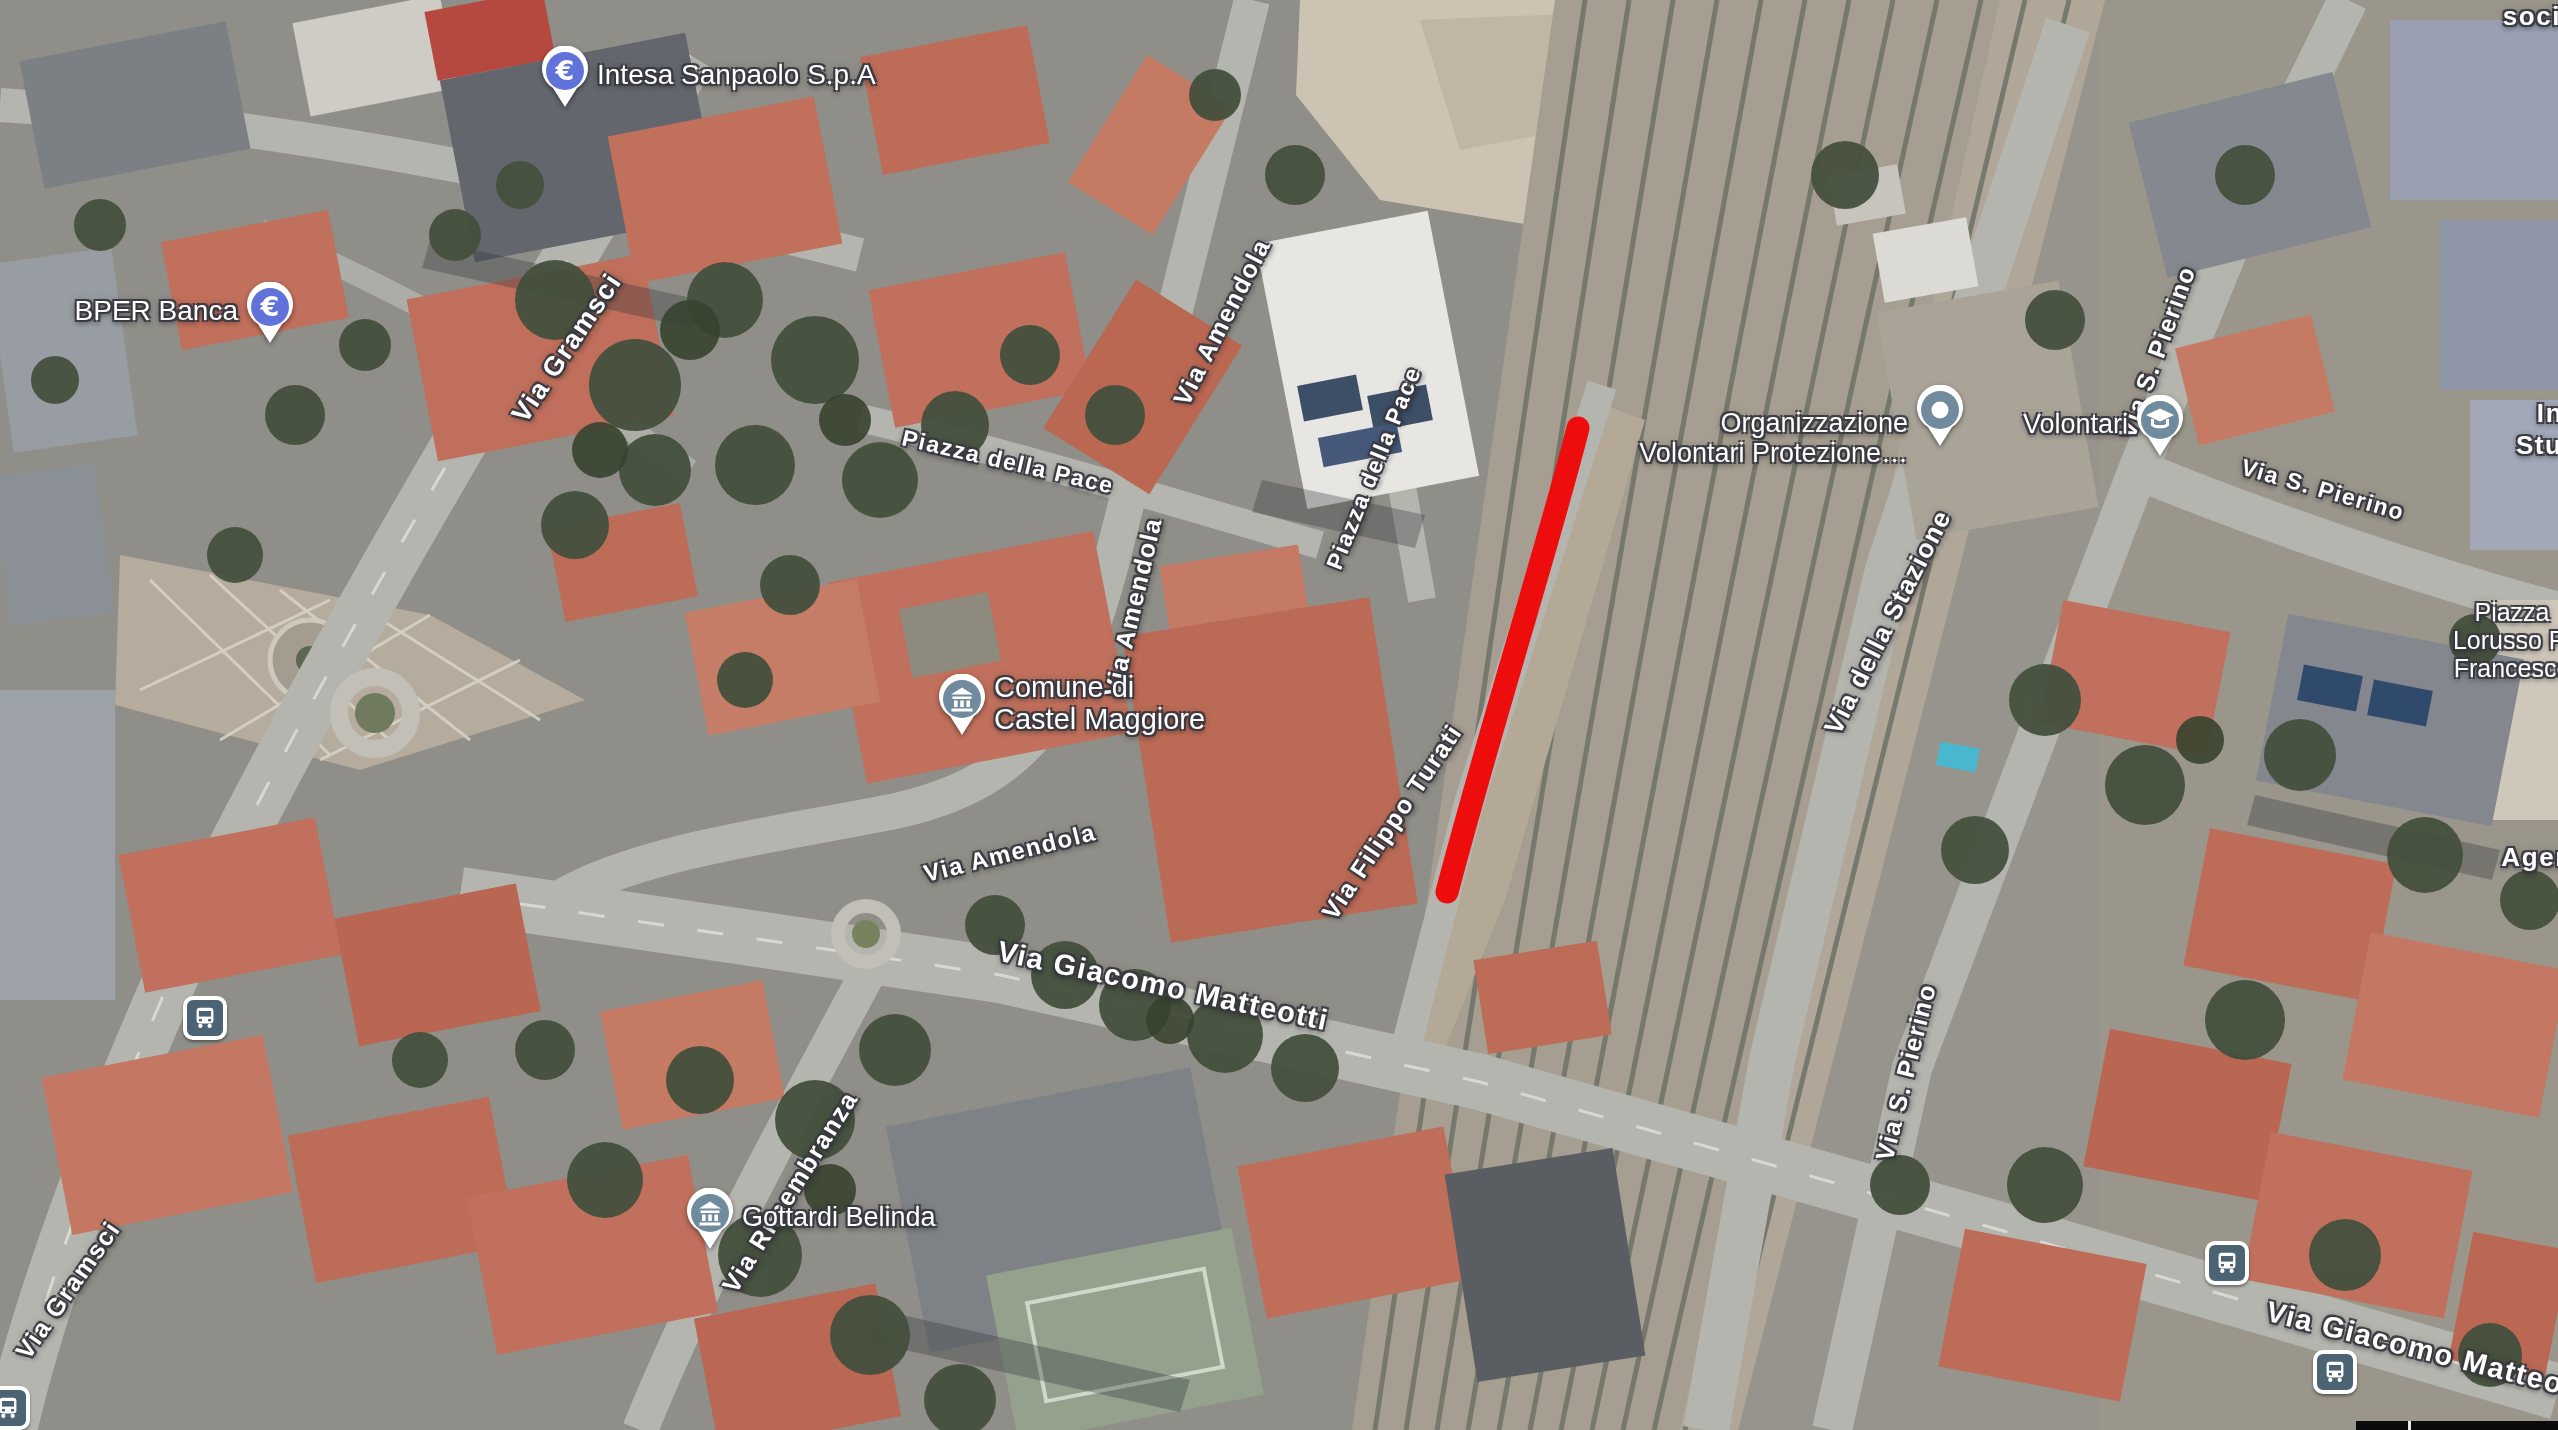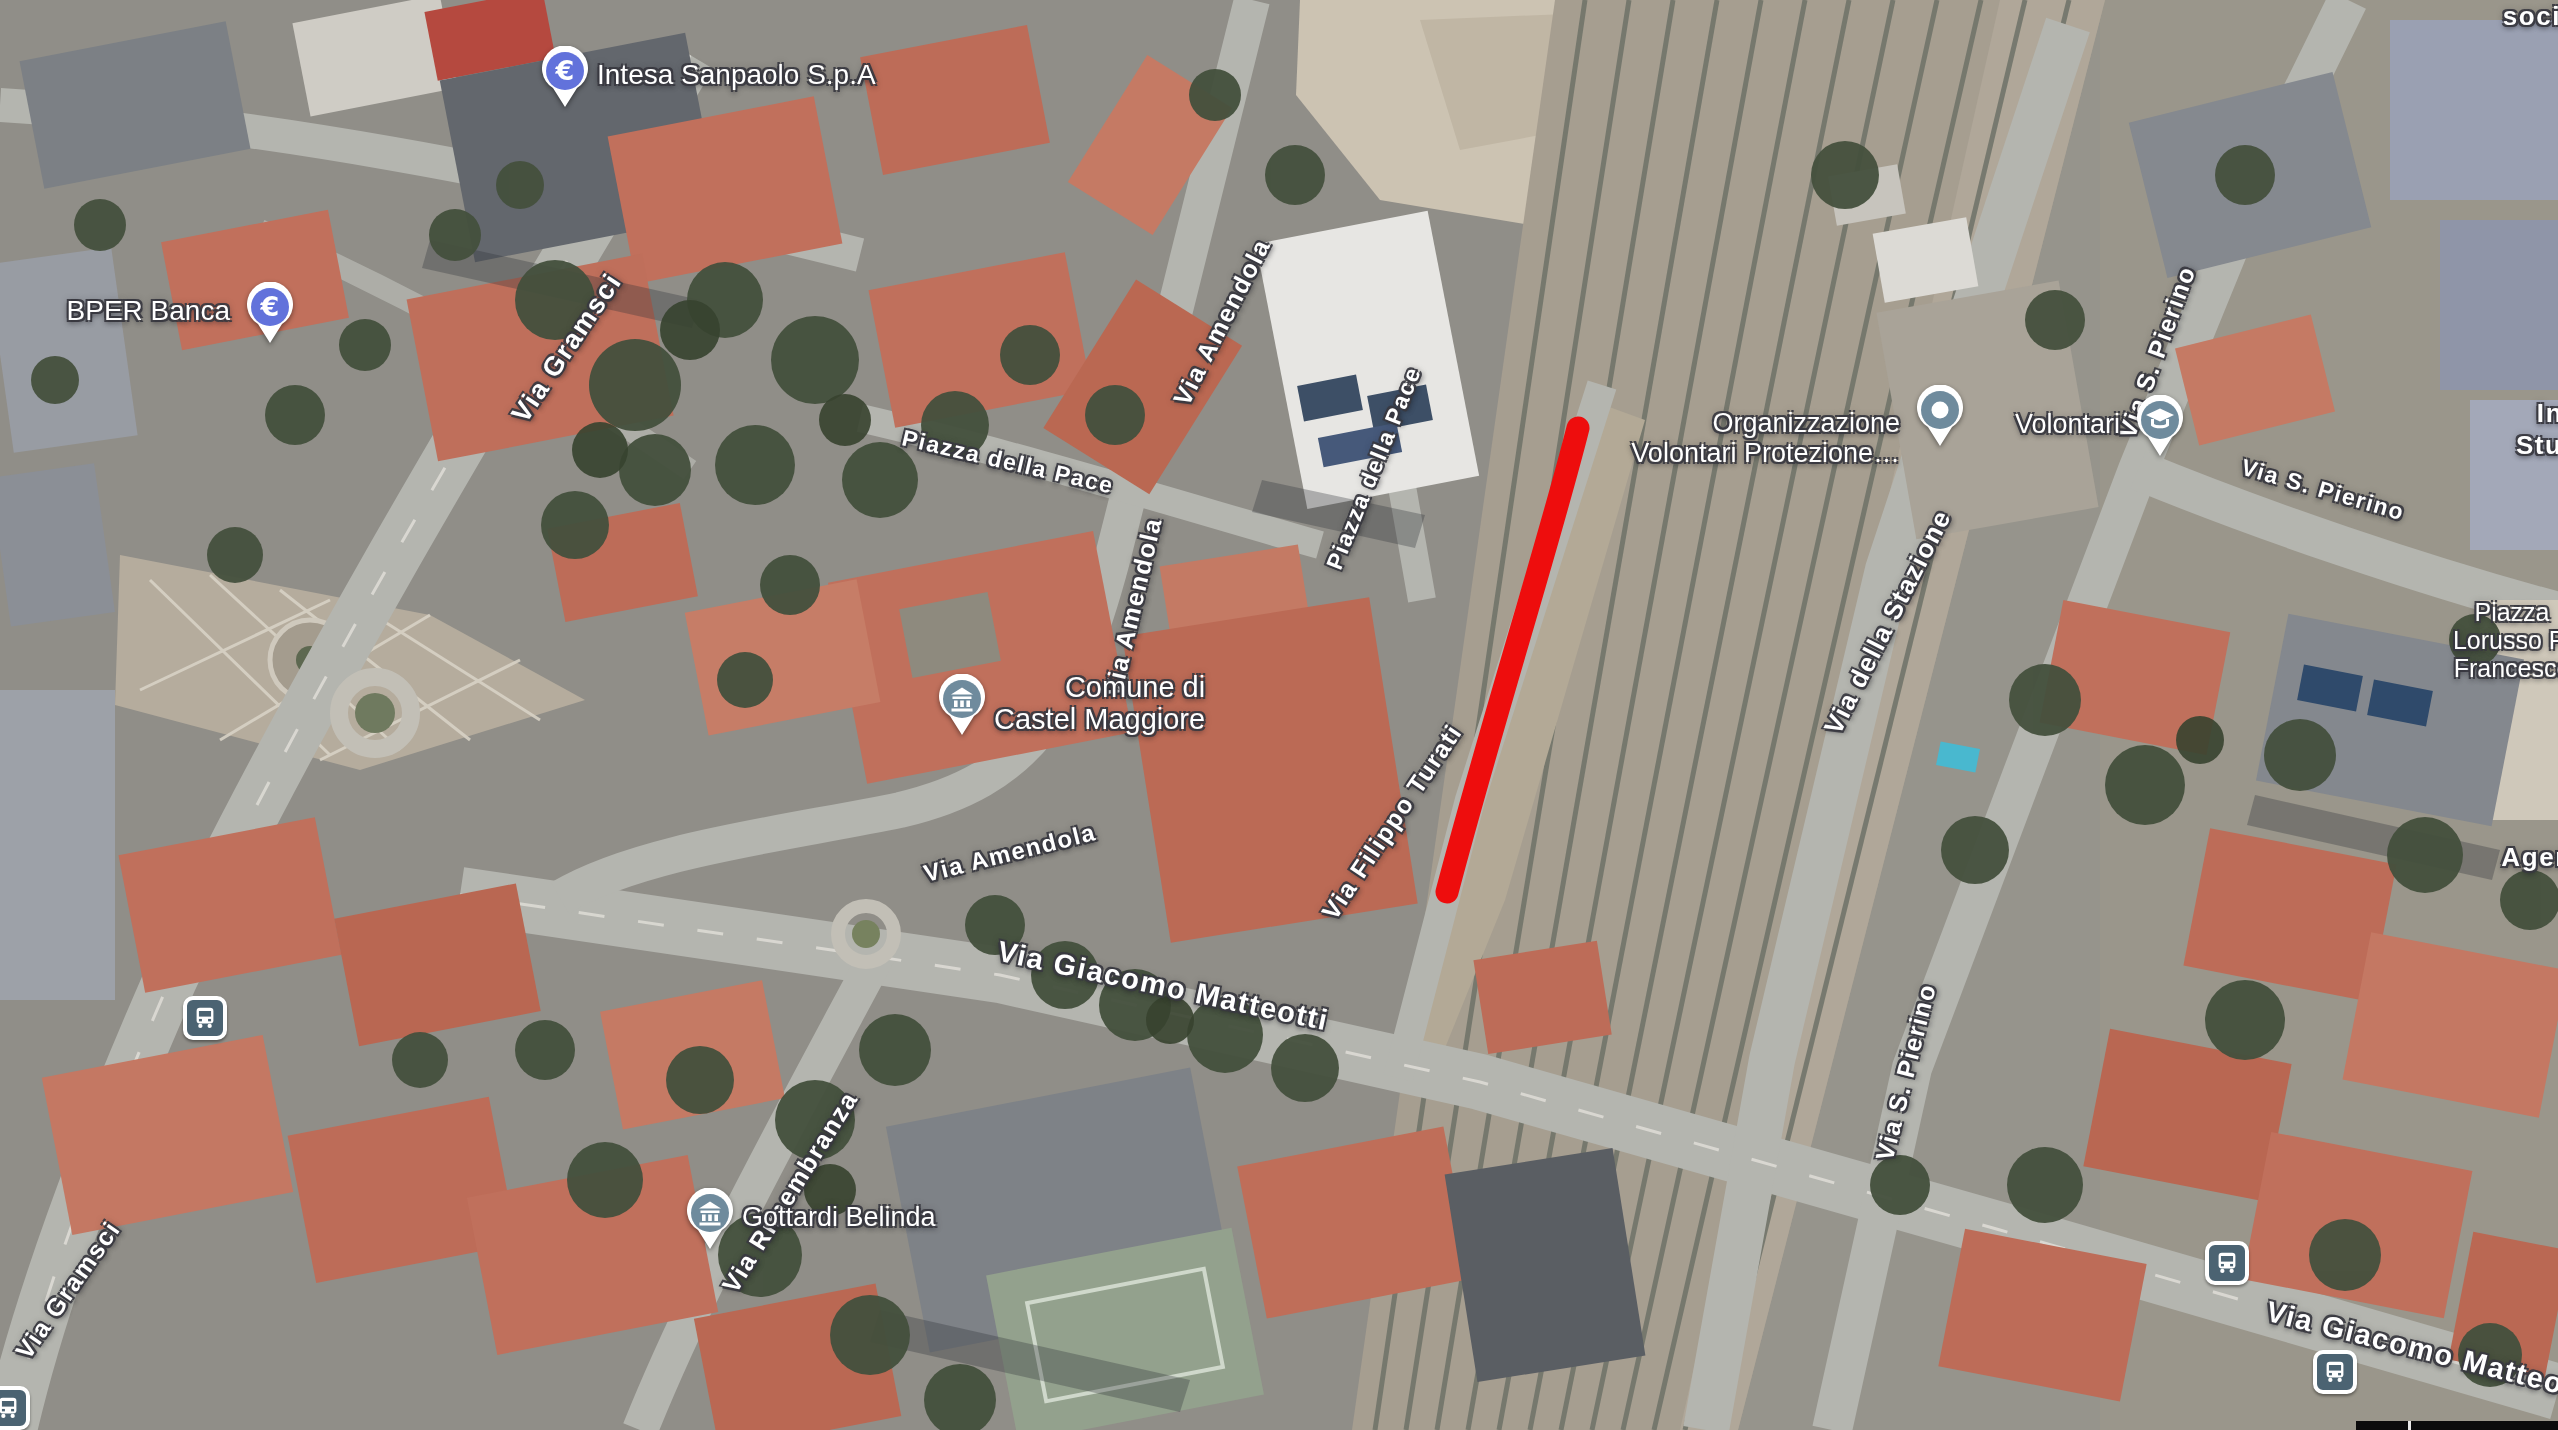--- a/index.html
+++ b/index.html
@@ -19,22 +19,22 @@
   }
   .poi{position:absolute;width:0;height:0;}
   .poi-pin{position:absolute;left:-26px;top:-29px;filter:drop-shadow(0 2px 2.5px rgba(0,0,0,.45));}
   .poi-text{
     position:absolute;color:#fff;font-weight:500;white-space:nowrap;line-height:1.12;
     transform:translateY(-50%);
     text-shadow:-2px -2px 0 rgba(56,56,64,.92), 2px -2px 0 rgba(56,56,64,.92),
                 -2px 2px 0 rgba(56,56,64,.92), 2px 2px 0 rgba(56,56,64,.92),
                 0 0 7px rgba(40,40,46,.5), 0 3px 5px rgba(22,22,28,.6);
   }
-  .poi-text.right{left:32px;text-align:right;}
-  .poi-text.left{right:40px;text-align:right;padding-left:8px;}
+  .poi-text.right{left:32px;text-align:left;}
+  .poi-text.left{right:32px;text-align:right;padding-left:8px;}
   .poi-text.center{left:0;transform:translate(-50%,-50%);text-align:center;}
   .bus-stop{
     position:absolute;width:36px;height:36px;border-radius:10px;border:4px solid #fff;
     display:flex;align-items:center;justify-content:center;
     transform:translate(-50%,-50%);box-shadow:0 2px 3px rgba(0,0,0,.4);
   }
   .ui-strip{position:absolute;background:#0b0b0c;}
   .ui-strip .tick{position:absolute;left:52px;top:0;width:3px;height:100%;background:#e8e8e8;}
 </style>
 </head>

